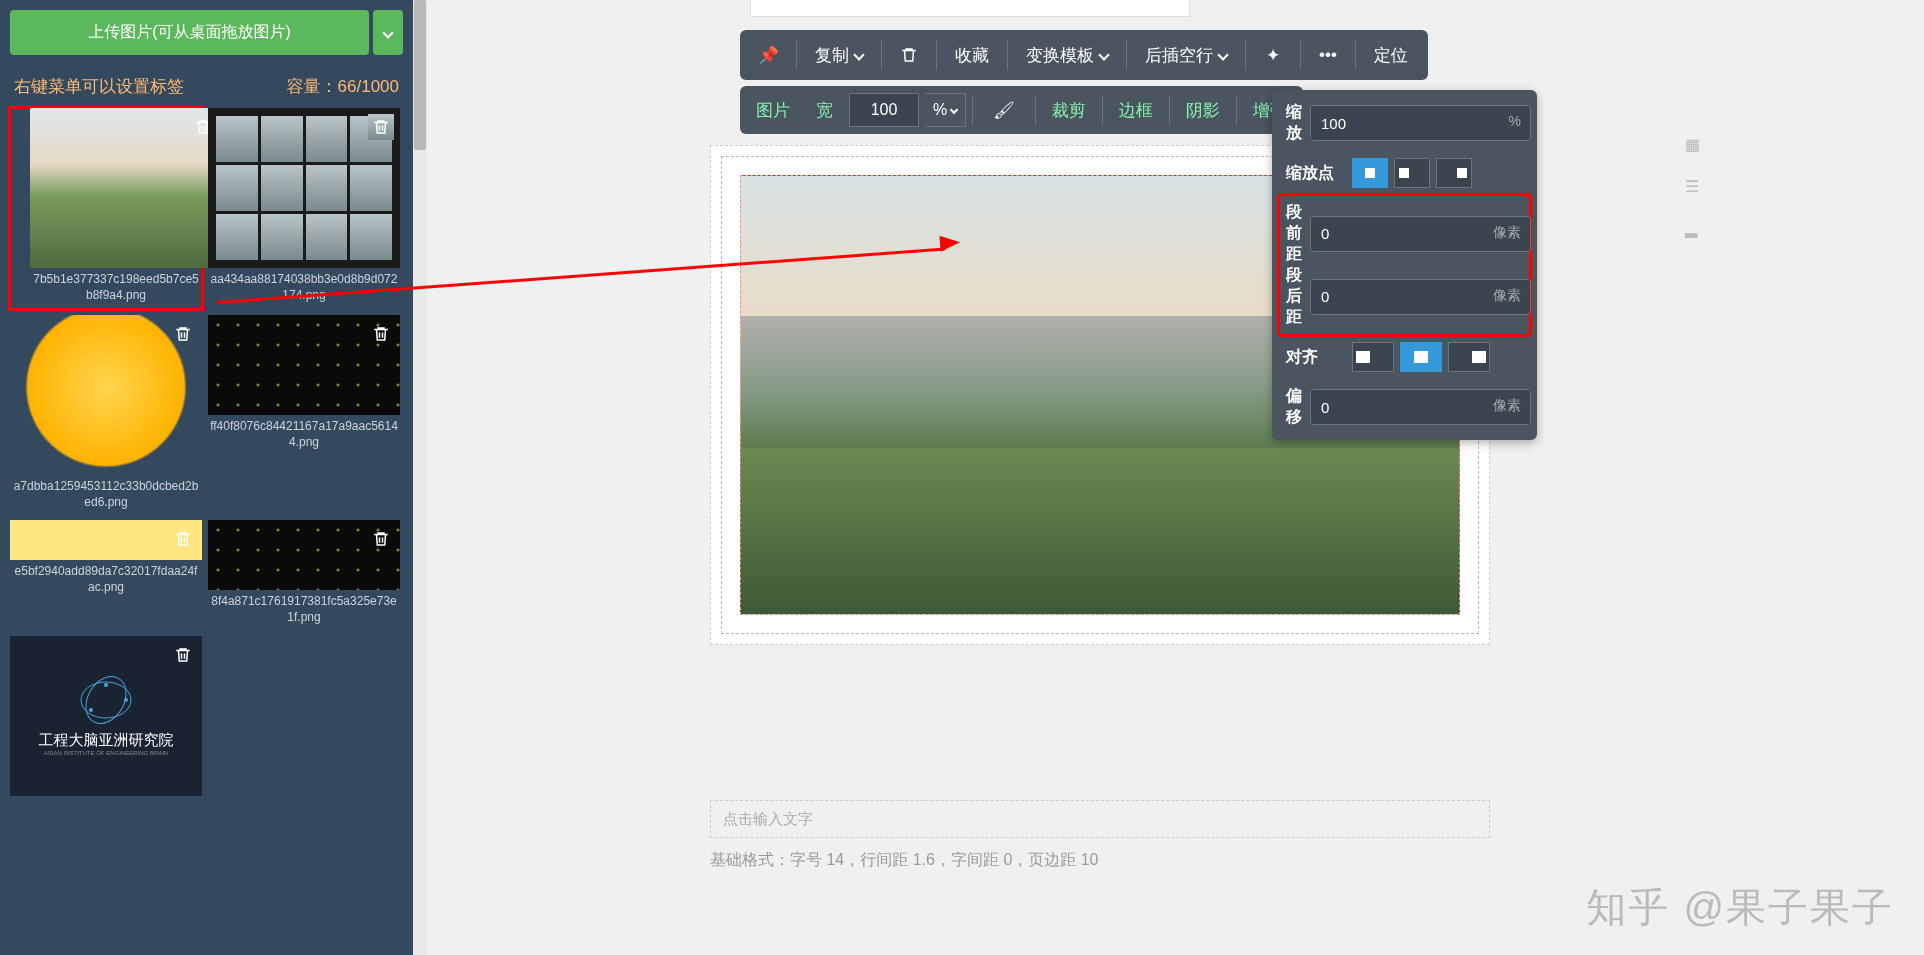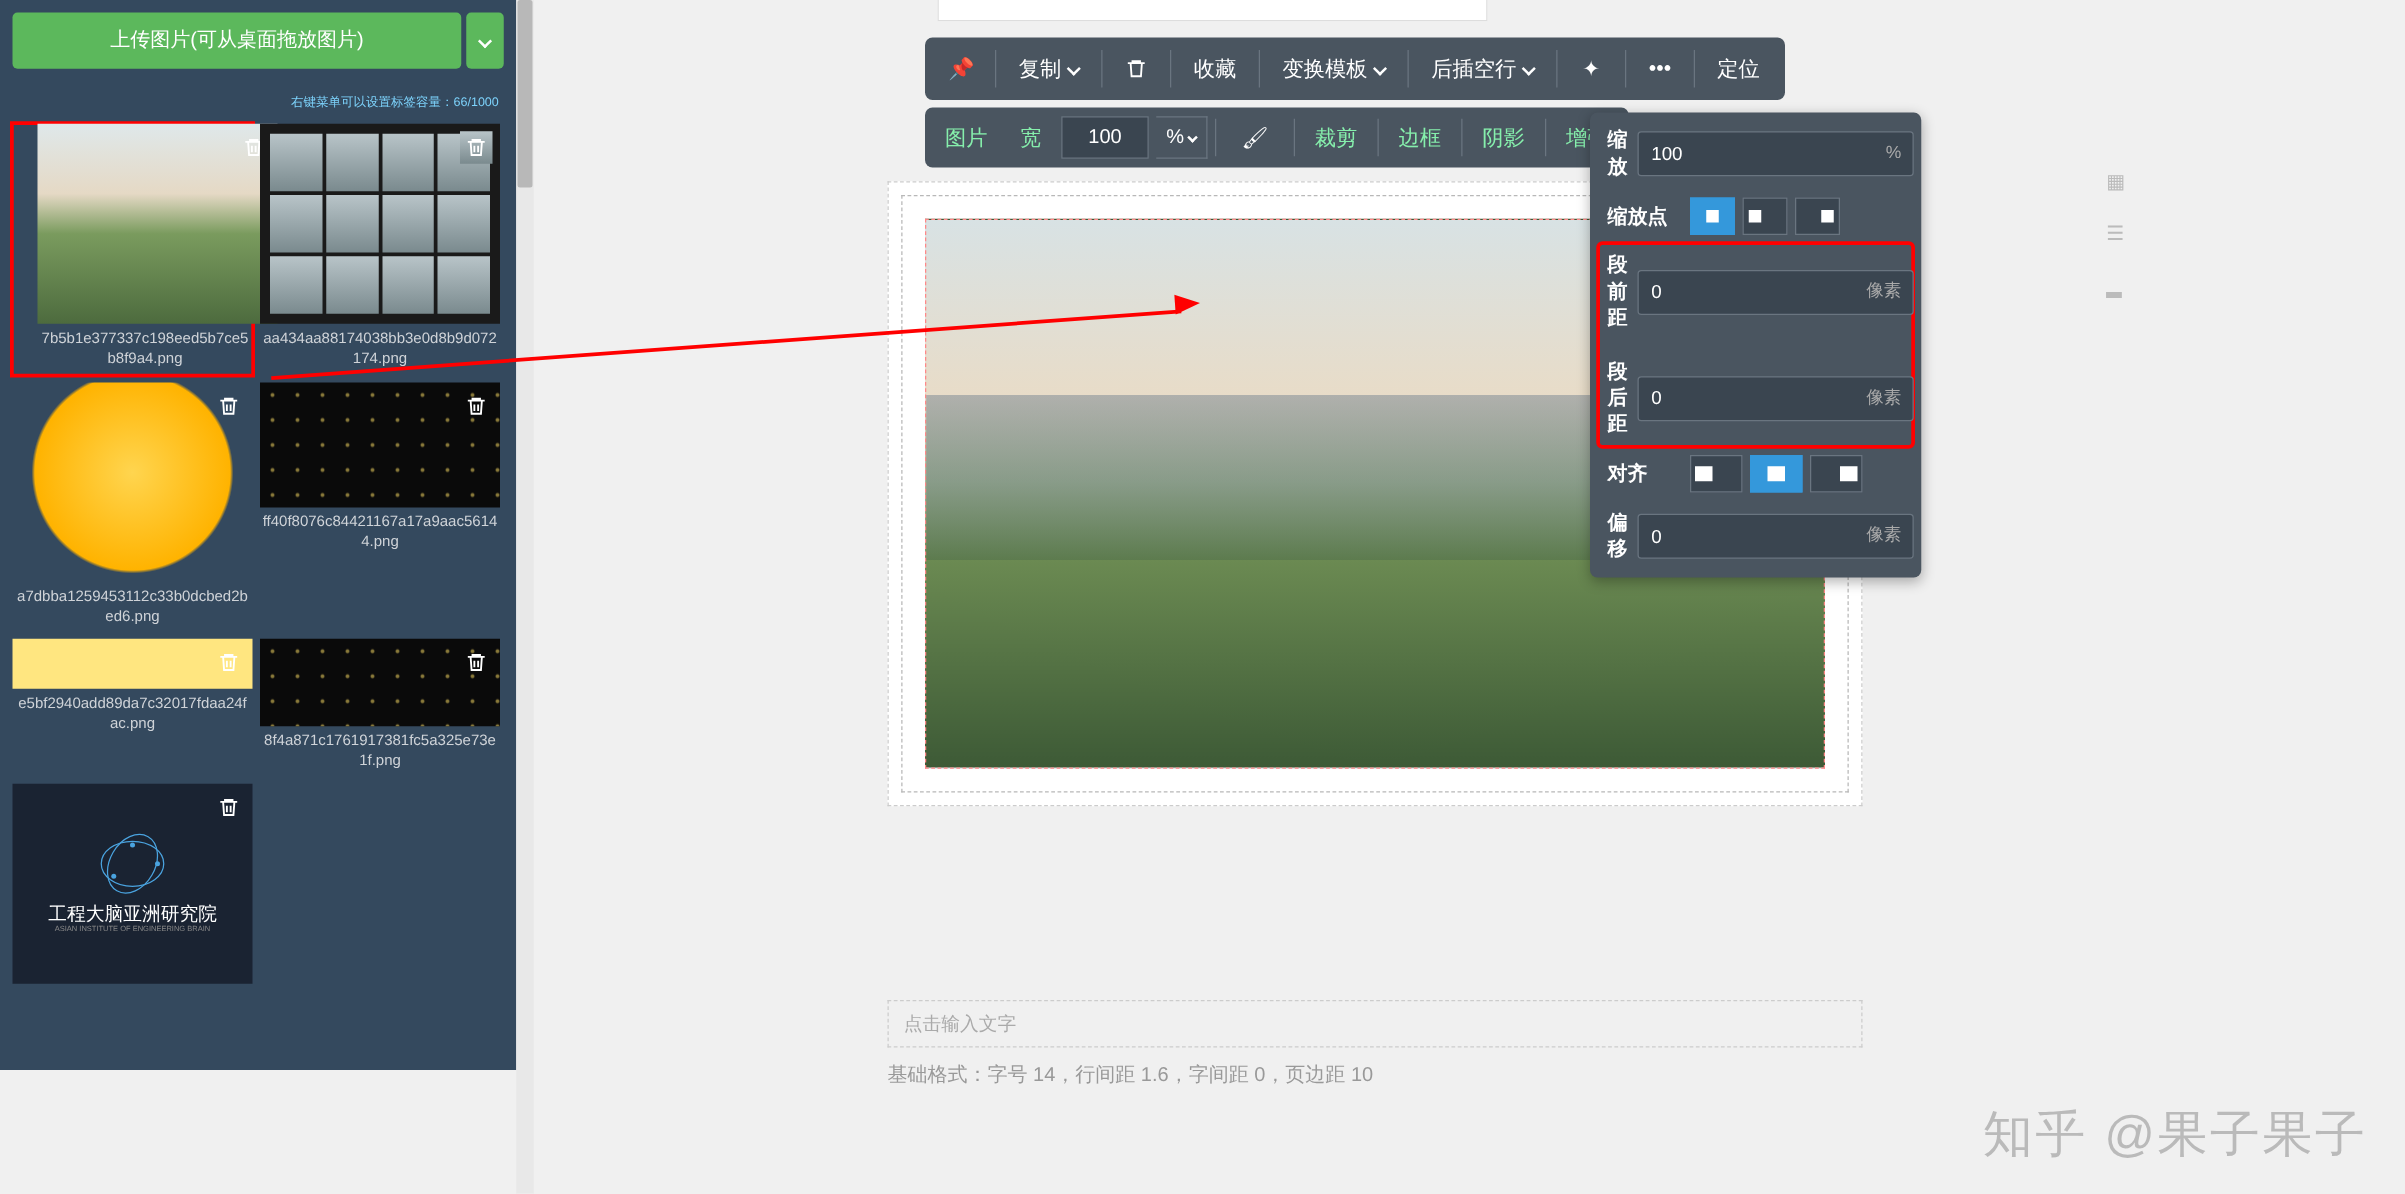--- a/index.html
+++ b/index.html
@@ -1,31 +1,31 @@
 <!DOCTYPE html>
 <html><head>
 <meta charset="utf-8">
 <style>
 * { margin: 0; padding: 0; box-sizing: border-box; font-family: "Microsoft YaHei", sans-serif; }
 body { background: #f0f0f0; width: 1924px; height: 955px; overflow: hidden; position: relative; }
 
 
-.sidebar { position: absolute; left: 0; top: 0; width: 413px; height: 856px; background: #34495e; padding: 10px; }
+.sidebar { position: absolute; left: 0; top: 0; width: 413px; height: 955px; background: #34495e; padding: 10px; }
 .scroll-track { position: absolute; right: -14px; top: 0; width: 14px; height: 955px; background: #e8e8e8; }
 .scroll-thumb { position: absolute; right: -13px; top: 0; width: 12px; height: 150px; background: #b8b8b8; border-radius: 2px; }
 
 .upload-row { display: flex; gap: 4px; margin-bottom: 10px; }
 .btn-upload { flex: 1; background: #5cb85c; color: #fff; padding: 12px; border: none; border-radius: 4px; font-size: 16px; cursor: pointer; }
 .btn-upload-drop { width: 30px; background: #5cb85c; border: none; border-radius: 4px; color: #fff; cursor: pointer; display: flex; align-items: center; justify-content: center; }
 
 .btn-row { display: flex; gap: 8px; margin-bottom: 10px; }
 .btn-clear { flex: 1; background: #e9817e; color: #fff; padding: 10px; border: none; border-radius: 4px; font-size: 16px; }
 .btn-batch { flex: 1; background: #5cb85c; color: #fff; padding: 10px; border: none; border-radius: 4px; font-size: 16px; }
 
-.info-row { display: flex; justify-content: flex-end; color: #7dd3fc; font-size: 10px; margin-bottom: 10px; padding: 0 4px; }
+.info-row { display: flex; justify-content: space-between; color: #fdba74; font-size: 17px; margin-bottom: 10px; padding: 0 4px; }
 
 .thumbs { display: flex; flex-wrap: wrap; gap: 6px; }
 .thumb { width: 192px; position: relative; }
 .thumb-img { width: 192px; height: 160px; background: #888; position: relative; overflow: hidden; }
 .thumb-del { position: absolute; top: 6px; right: 6px; width: 26px; height: 26px; display: flex; align-items: center; justify-content: center; color: #fff; }
 .thumb-name { color: #cfd3d8; font-size: 12px; text-align: center; padding: 4px 2px; word-break: break-all; line-height: 1.3; }
 
 .thumb.selected { outline: 3px solid #ff0000; outline-offset: -1px; padding-left: 20px; }
 .thumb.selected .thumb-name { padding-bottom: 6px; }
 
@@ -309,21 +309,21 @@
         <div class="anchor-btn">
             <div class="anchor-dot" style="margin-right:auto;margin-left:4px"></div>
           </div>
         <div class="anchor-btn">
             <div class="anchor-dot" style="margin-left:auto;margin-right:4px"></div>
           </div>
       </div>
     </div>
 
     <div class="highlight-box">
-      <div class="prop-row" style="margin-bottom:22px">
+      <div class="prop-row" style="margin-bottom:0">
         <span class="prop-label">段前距</span>
         <div class="prop-input-wrap">
           <input class="prop-input" value="0" style="">
           <span class="prop-unit">像素</span>
         </div>
       </div>
       <div class="prop-row">
         <span class="prop-label">段后距</span>
         <div class="prop-input-wrap">
           <input class="prop-input" value="0" style="">

